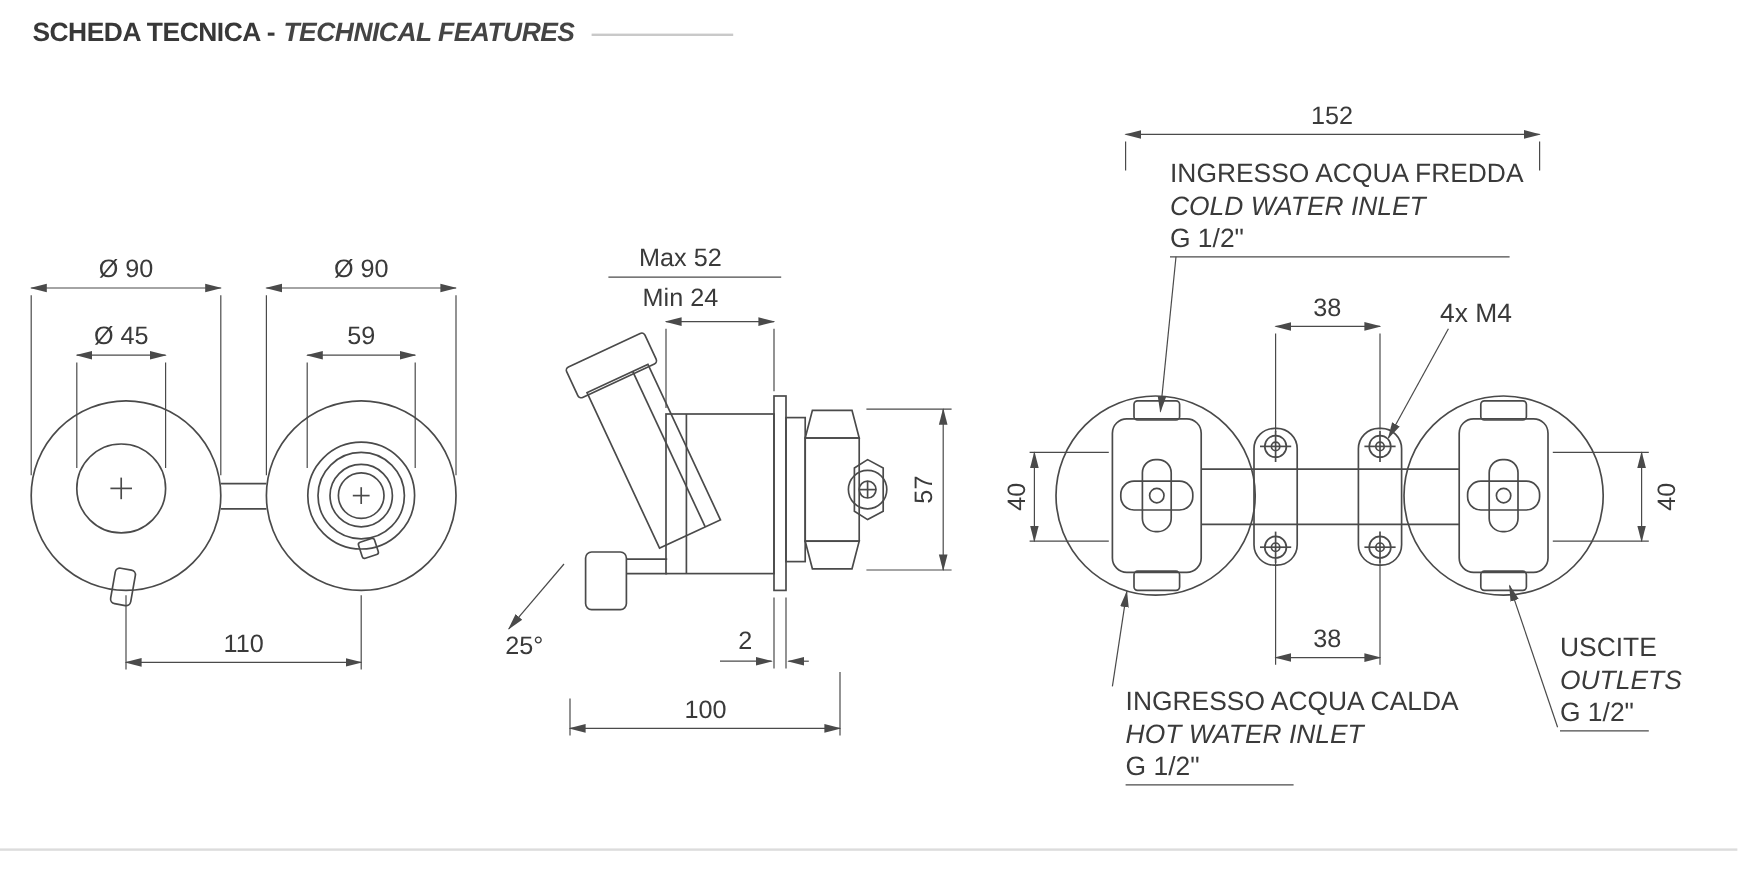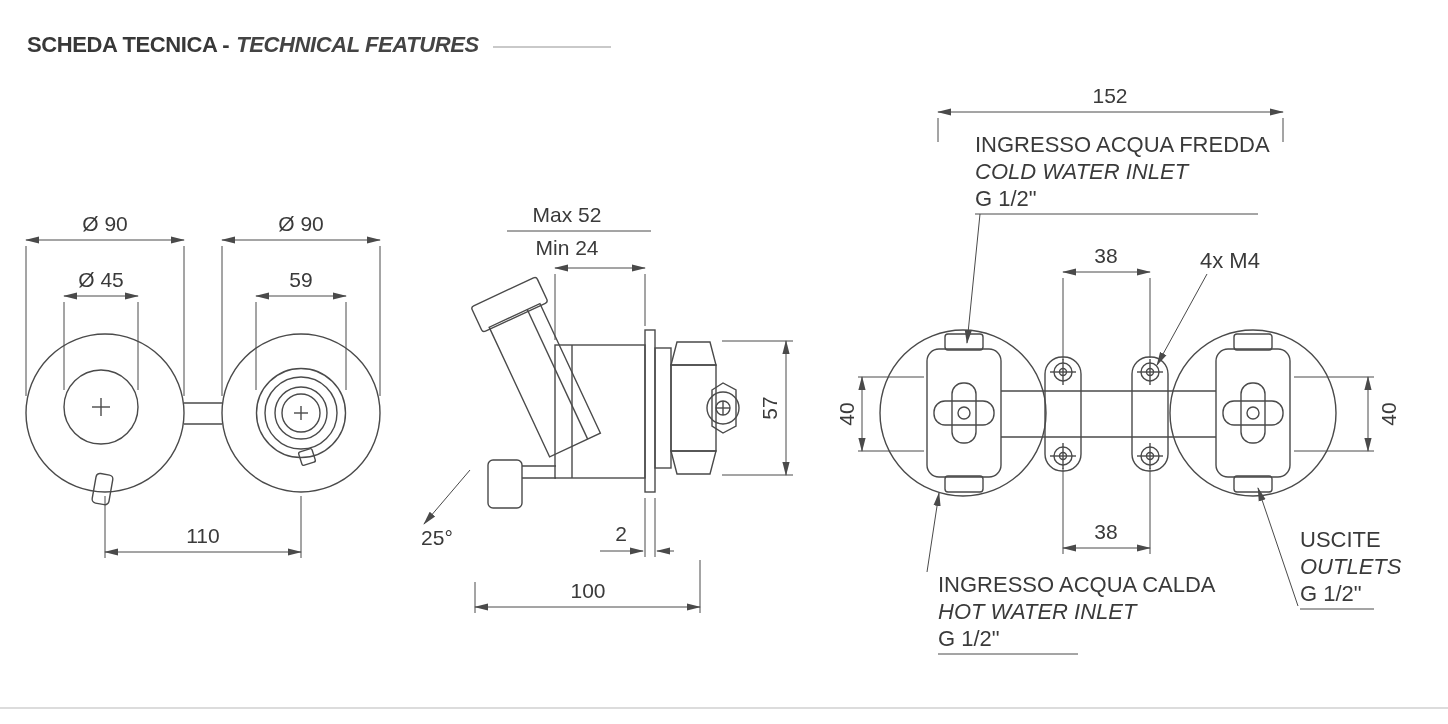--- a/index.html
+++ b/index.html
@@ -1,18 +1,18 @@
 <!DOCTYPE html>
 <html><head>
 <meta charset="utf-8">
 <style>
   * { margin:0; padding:0; box-sizing:border-box; }
   html,body { width:1448px; height:724px; background:#ffffff; overflow:hidden;
               font-family:"Liberation Sans", sans-serif; position:relative; }
-  .header { position:absolute; top:32px; left:27px; display:flex; align-items:center; gap:14px; z-index:2;text-align:right; }
+  .header { position:absolute; top:14px; left:27px; display:flex; align-items:center; gap:14px; z-index:2;text-align:right; }
   .title  { font-size:22px; font-weight:bold; letter-spacing:-0.4px; color:#383838; white-space:nowrap; }
   .title .t2 { font-style:italic; margin-left:7px; color:#444; }
   .title-rule { width:118px; height:2px; background:#c9c9c9; margin-top:3px; }
   .bottom-rule { position:absolute; left:0; right:0; bottom:15px; height:2px; background:#dcdcdc; }
   svg { position:absolute; top:0; left:0; }
   .draw *   { fill:none; stroke:#4a4a4a; stroke-width:1.4px; }
   .dims line, .lead line { stroke:#4a4a4a; stroke-width:1px; fill:none; }
   .dims text, .lead text { fill:#3a3a3a; stroke:none; font-size:21px; text-anchor:middle;
                            font-family:"Liberation Sans", sans-serif; }
   text.lbl { text-anchor:start; font-size:22px; }

